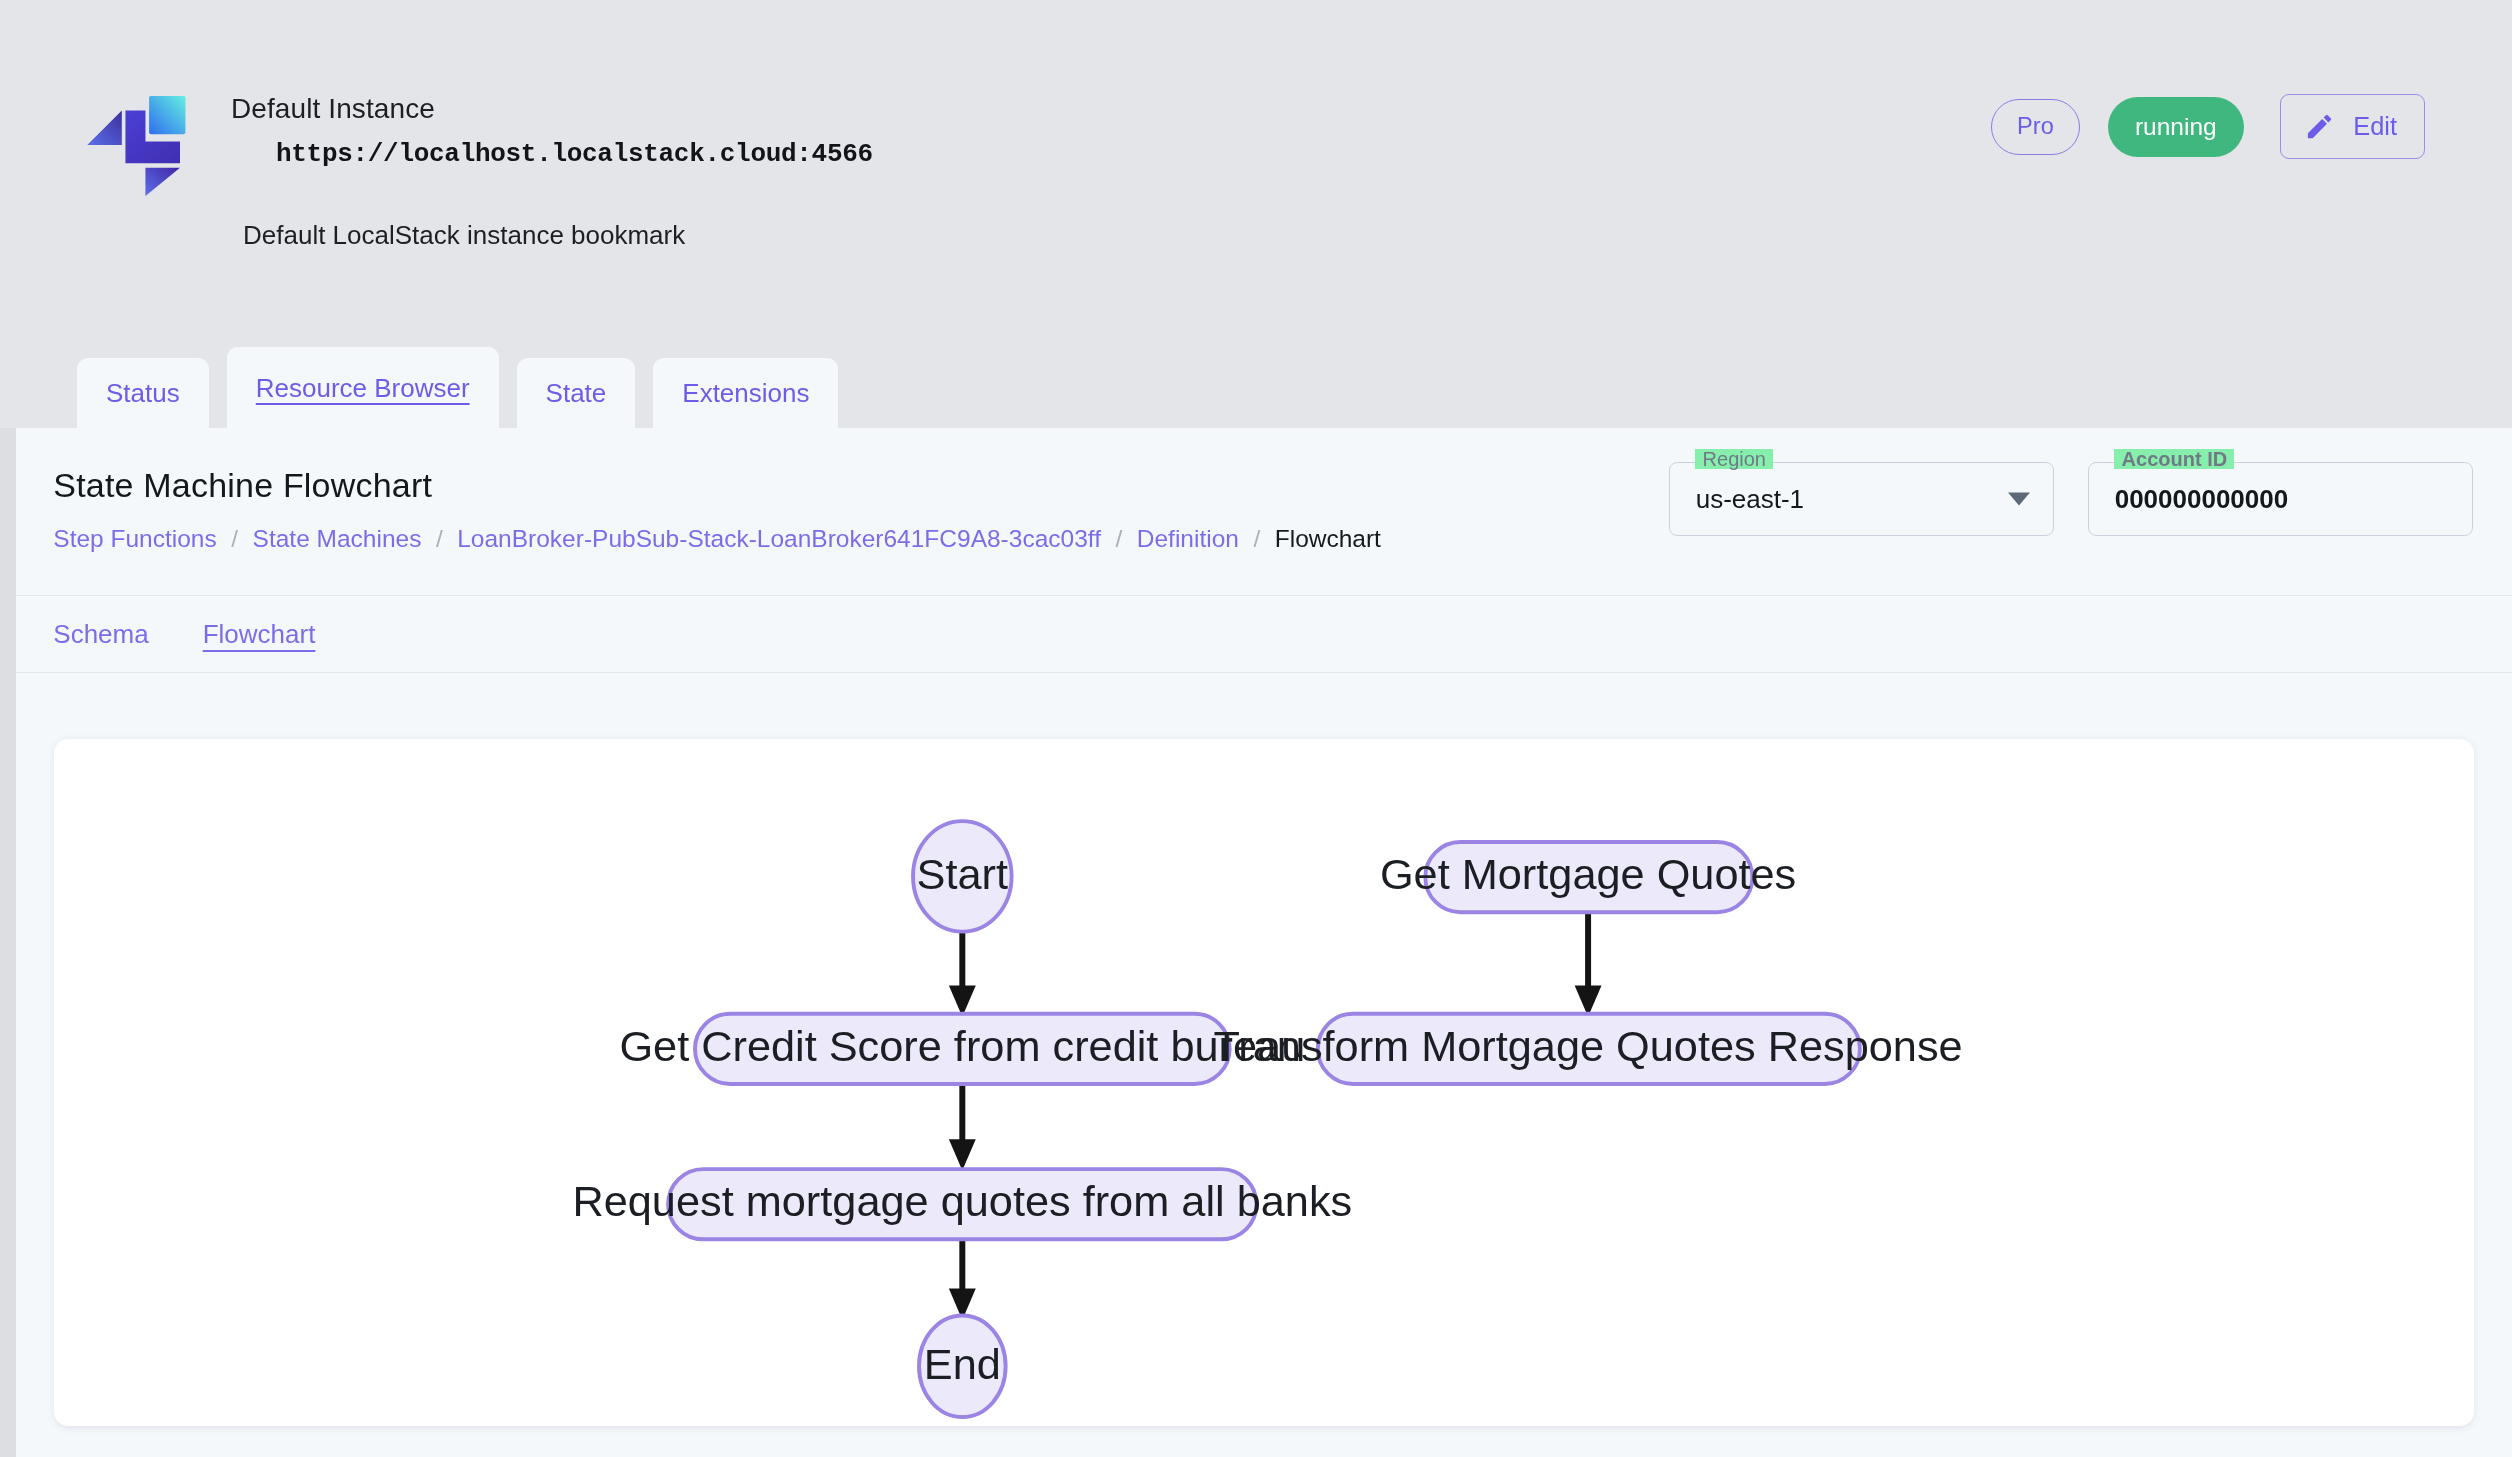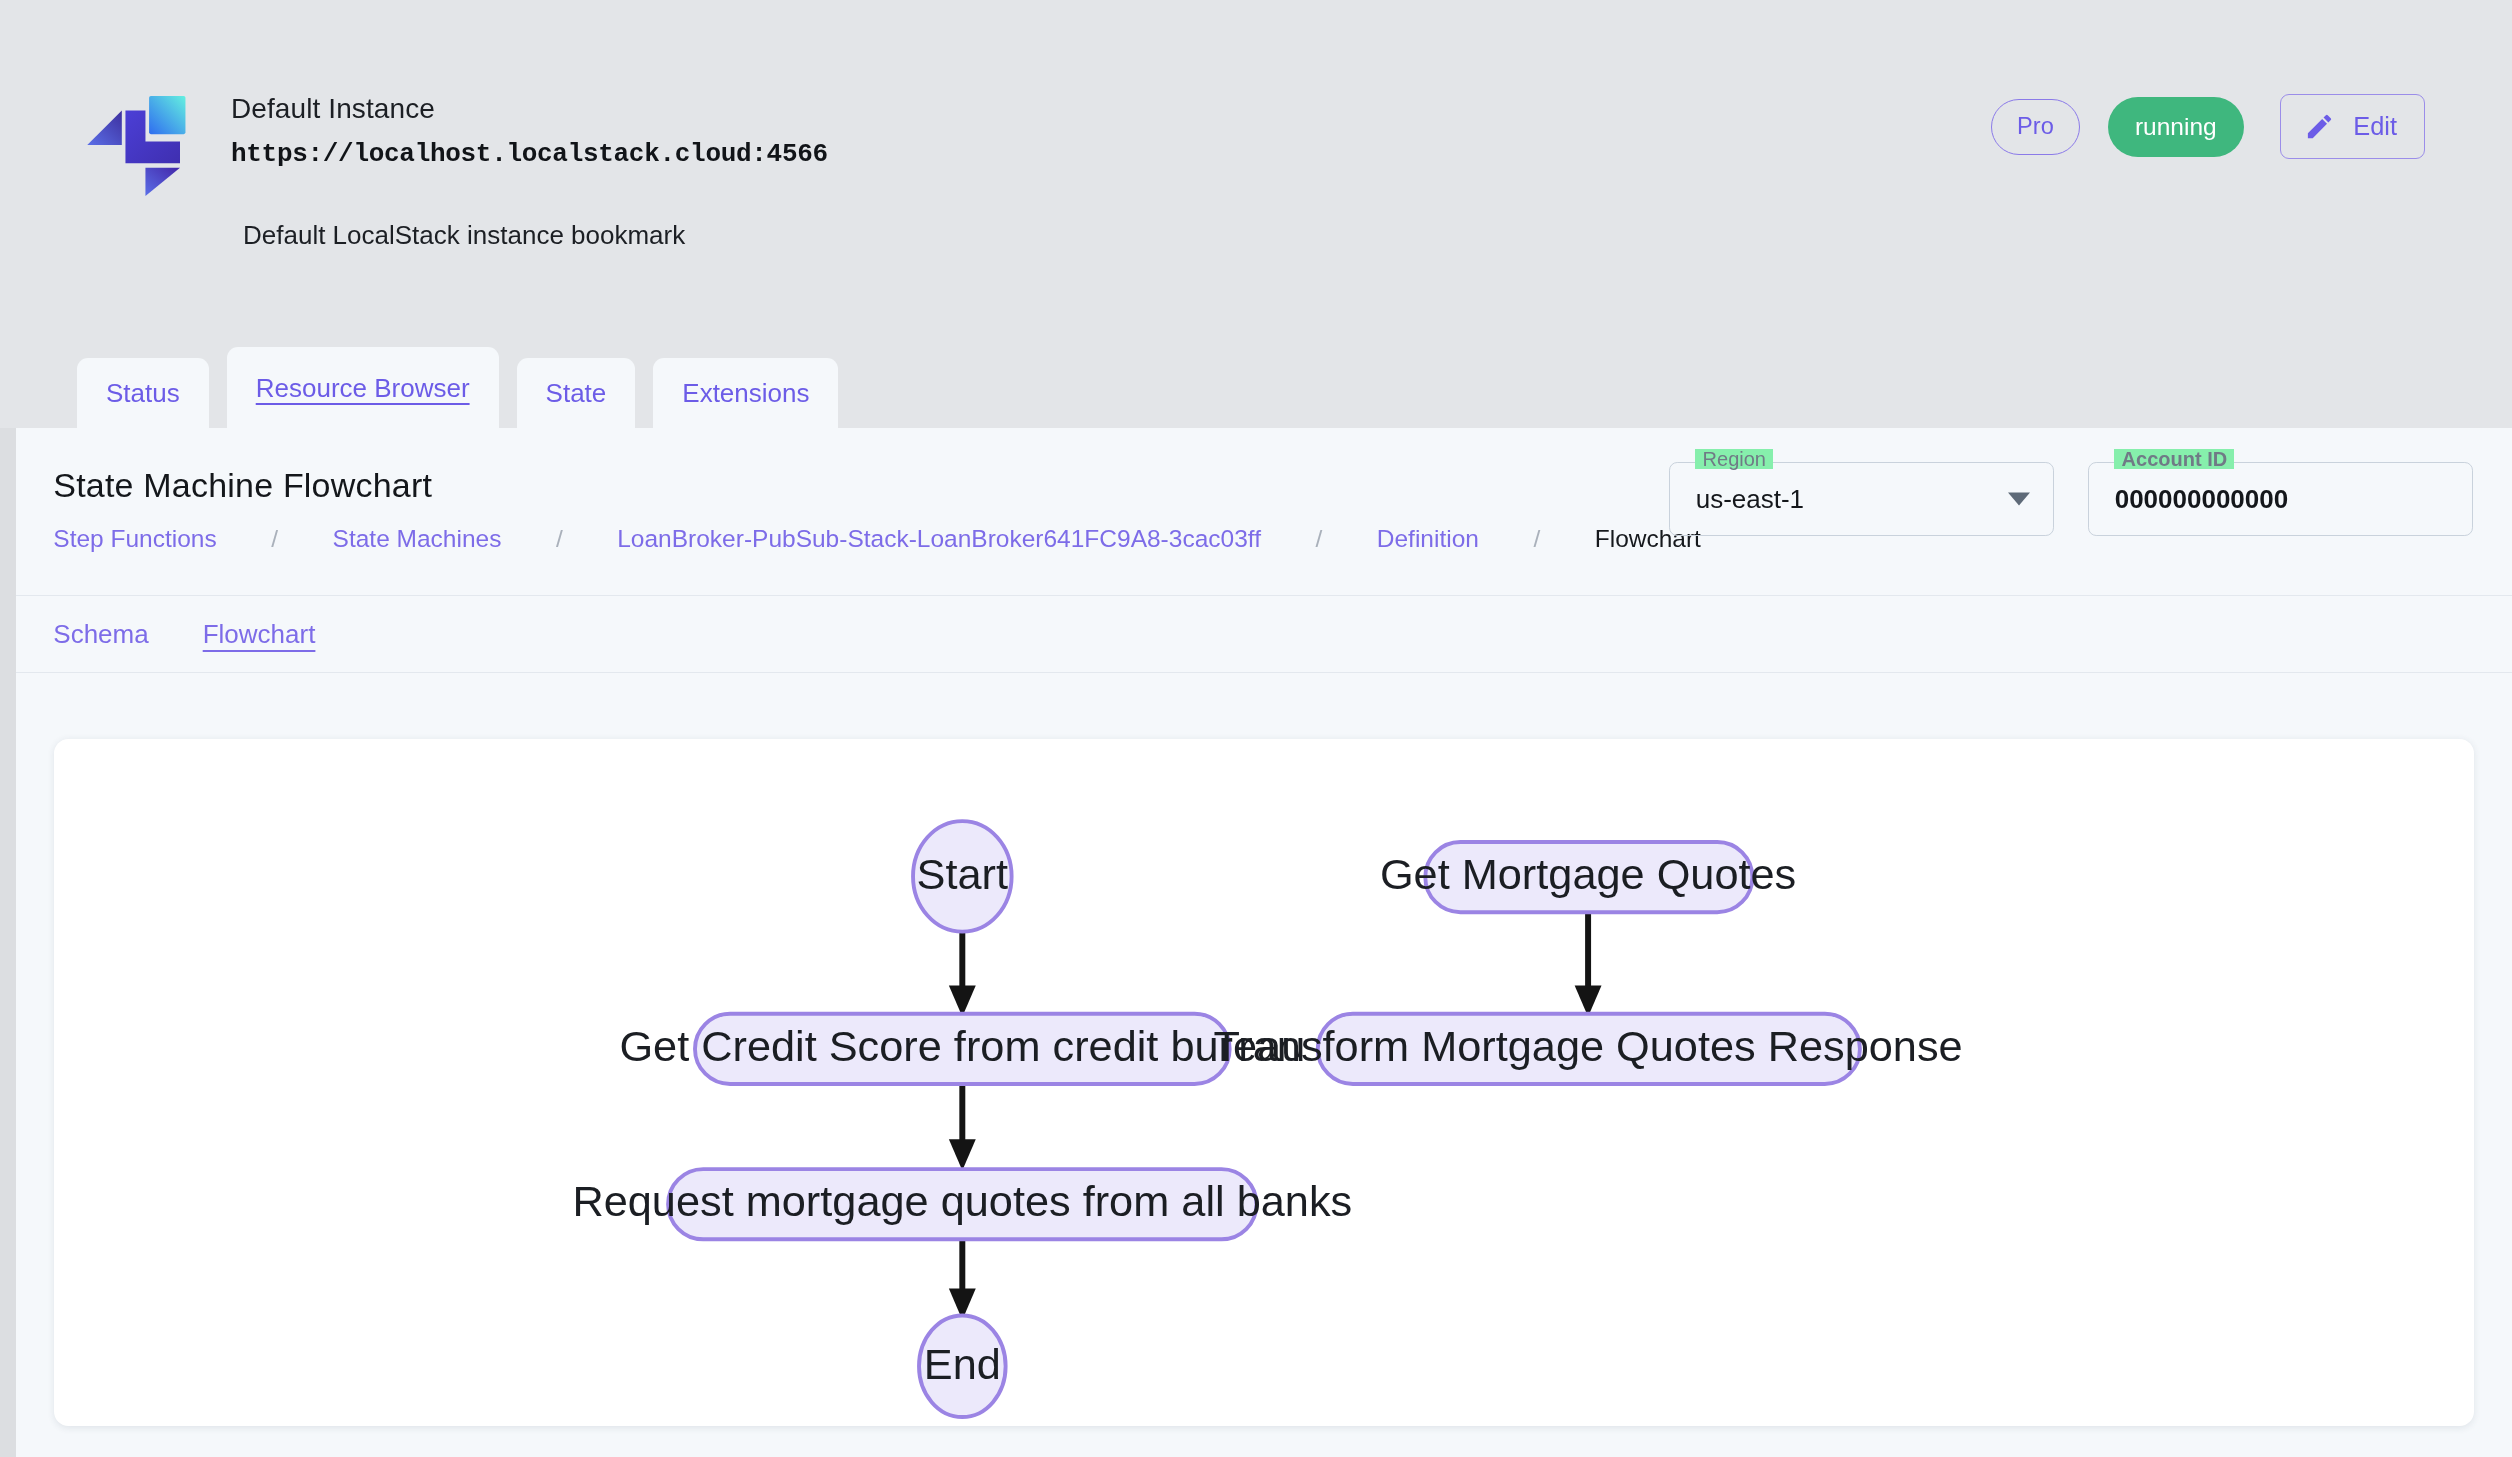--- a/index.html
+++ b/index.html
@@ -45,20 +45,21 @@
     letter-spacing: 0.1px;
     line-height: 1.3;
   }
   .instance-endpoint {
     font-family: "Liberation Mono", "DejaVu Sans Mono", monospace;
     font-size: 26px;
     font-weight: 700;
     color: #111418;
     margin-top: 11.8px;
     letter-spacing: -0.3px;
+    margin-left: 45px;
   }
   .instance-desc {
     position: absolute;
     left: 243px; top: 220px;
     font-size: 26px;
     color: #1c1f24;
   }
 
   
   .header-actions {
@@ -160,21 +161,20 @@
     font-size: 34px;
     color: #14171b;
     letter-spacing: 0.2px;
   }
   .breadcrumb {
     position: absolute;
     left: 37px; top: 97px;
     display: flex; align-items: center;
     font-size: 24.5px;
     white-space: nowrap;
-    gap: 40px;
   }
   .crumb-link { color: #7d6ce8; cursor: pointer; }
   .crumb-sep { color: #aab1bb; margin: 0 14.5px; }
   .crumb-current { color: #16191d; }
 
   .selectors {
     position: absolute;
     right: 39px; top: 34px;
     display: flex; gap: 34px;
   }

